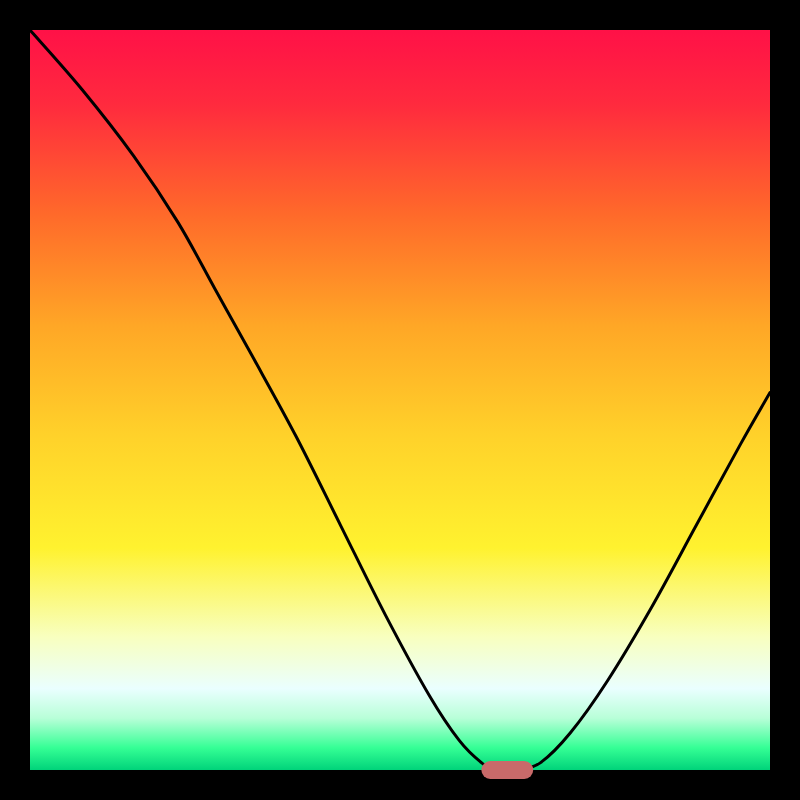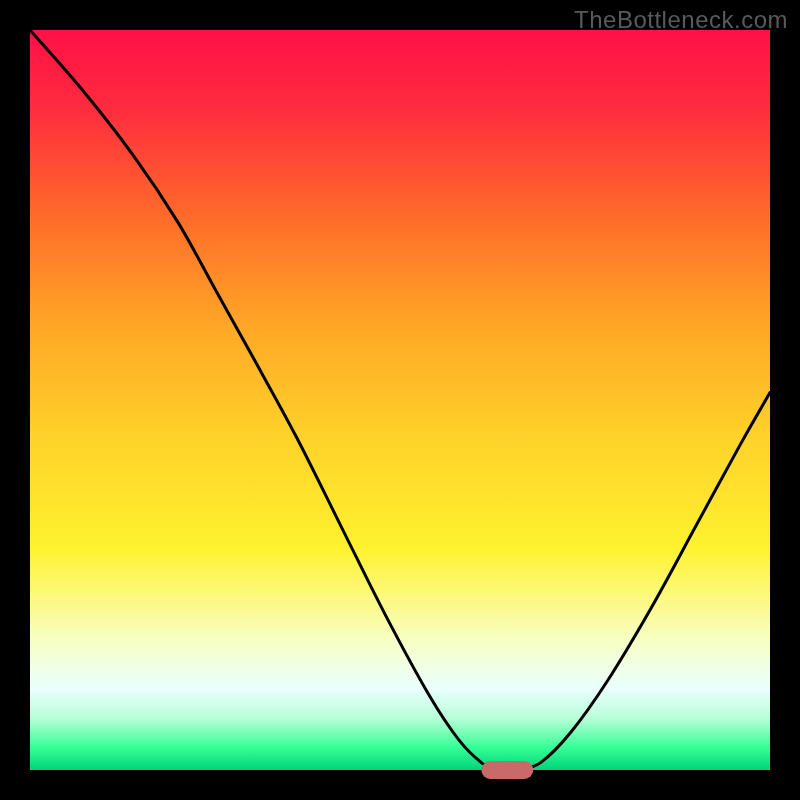--- a/index.html
+++ b/index.html
@@ -28,21 +28,20 @@
     z-index: 10;
   }
   svg {
     display: block;
   }
 </style>
 </head>
 <body>
 
 <div class="frame">
-  <div class="watermark">TheBottleneck.com</div>
   <svg id="chart-svg" width="800" height="800" viewBox="0 0 800 800">
       <defs>
         <linearGradient id="bg-grad" x1="0" y1="0" x2="0" y2="1">
           <stop offset="0%" stop-color="#ff1147"></stop>
           <stop offset="10%" stop-color="#ff2a3e"></stop>
           <stop offset="25%" stop-color="#ff6a2a"></stop>
           <stop offset="40%" stop-color="#ffa726"></stop>
           <stop offset="55%" stop-color="#ffd22a"></stop>
           <stop offset="70%" stop-color="#fff22f"></stop>
           <stop offset="82%" stop-color="#f8ffbf"></stop>

